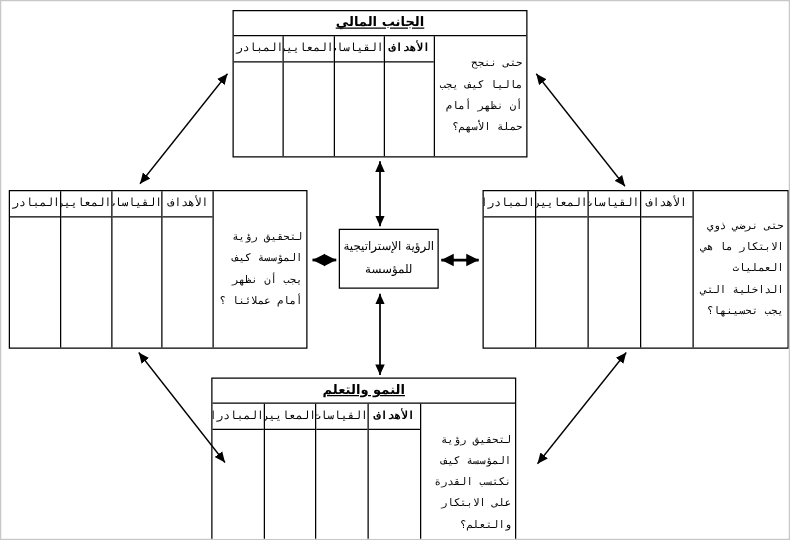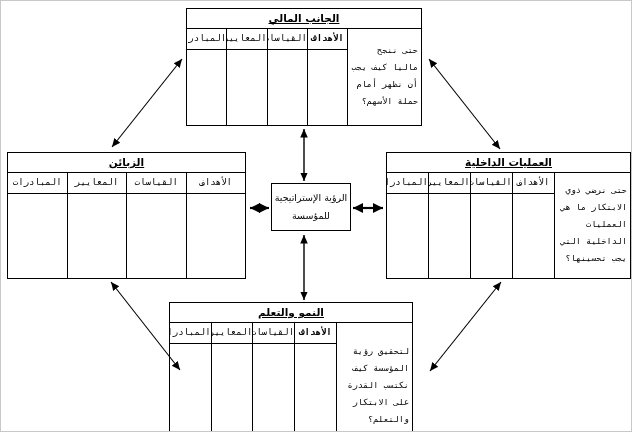--- a/index.html
+++ b/index.html
@@ -128,39 +128,38 @@
       <div class="bsc-col">
         <span class="bsc-h">المعايير</span>
       </div>
       <div class="bsc-col">
         <span class="bsc-h">المبادرات</span>
       </div>
     </div>
   </div>
 
   <div class="bsc-table" style="left:6px; top:151px; width:239px; height:127px;">
-    <div class="bsc-title">الزبائن</div>
     <div class="bsc-cols">
+      <div class="bsc-q">لتحقيق رؤية المؤسسة كيف يجب أن نظهر أمام عملائنا ؟</div>
       <div class="bsc-col">
         <span class="bsc-h">الأهداف</span>
       </div>
       <div class="bsc-col">
         <span class="bsc-h">القياسات</span>
       </div>
       <div class="bsc-col">
         <span class="bsc-h">المعايير</span>
       </div>
       <div class="bsc-col">
         <span class="bsc-h">المبادرات</span>
       </div>
     </div>
   </div>
 
   <div class="bsc-table" style="left:385px; top:151px; width:245px; height:127px;">
-    <div class="bsc-title">العمليات الداخلية</div>
     <div class="bsc-cols">
       <div class="bsc-q">حتى نرضي ذوي الابتكار ما هي العمليات الداخلية التي يجب تحسينها؟</div>
       <div class="bsc-col">
         <span class="bsc-h">الأهداف</span>
       </div>
       <div class="bsc-col">
         <span class="bsc-h">القياسات</span>
       </div>
       <div class="bsc-col">
         <span class="bsc-h">المعايير</span>

